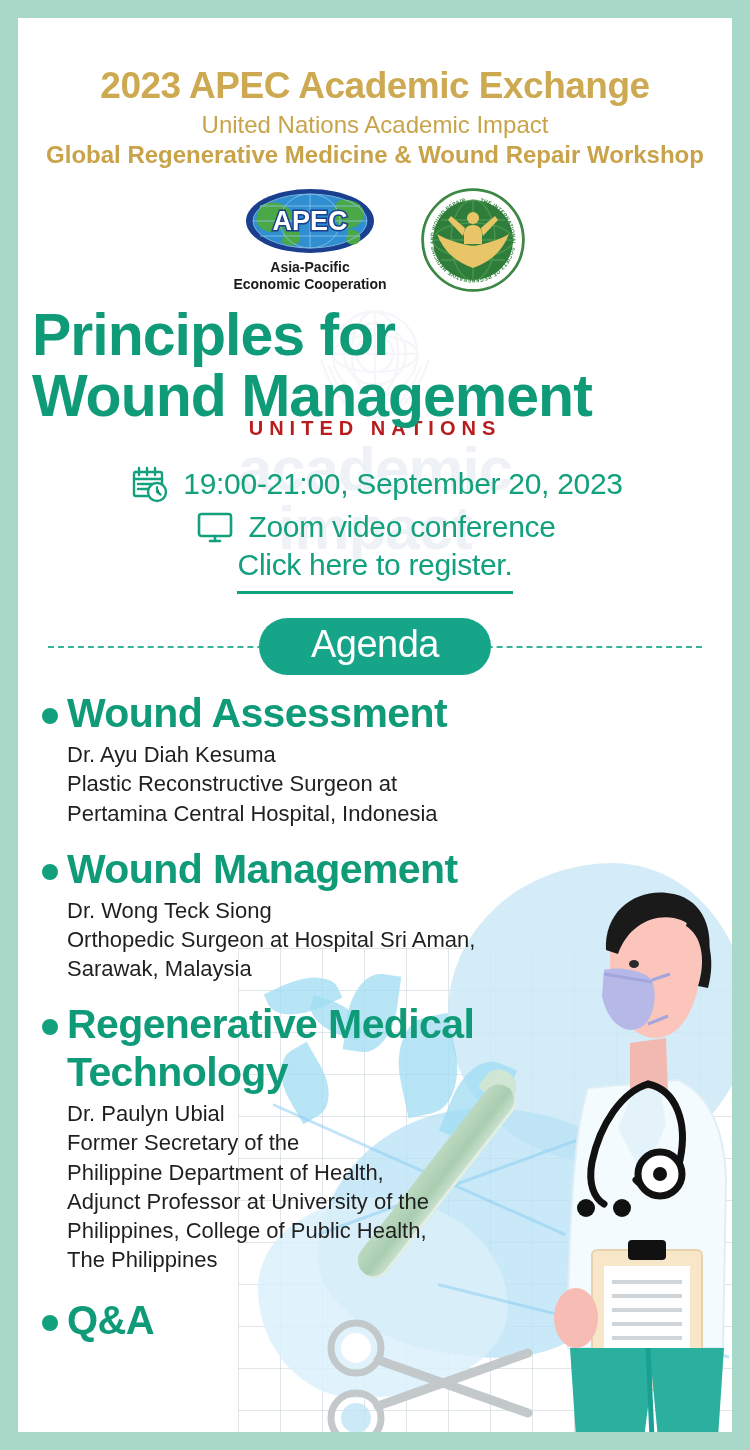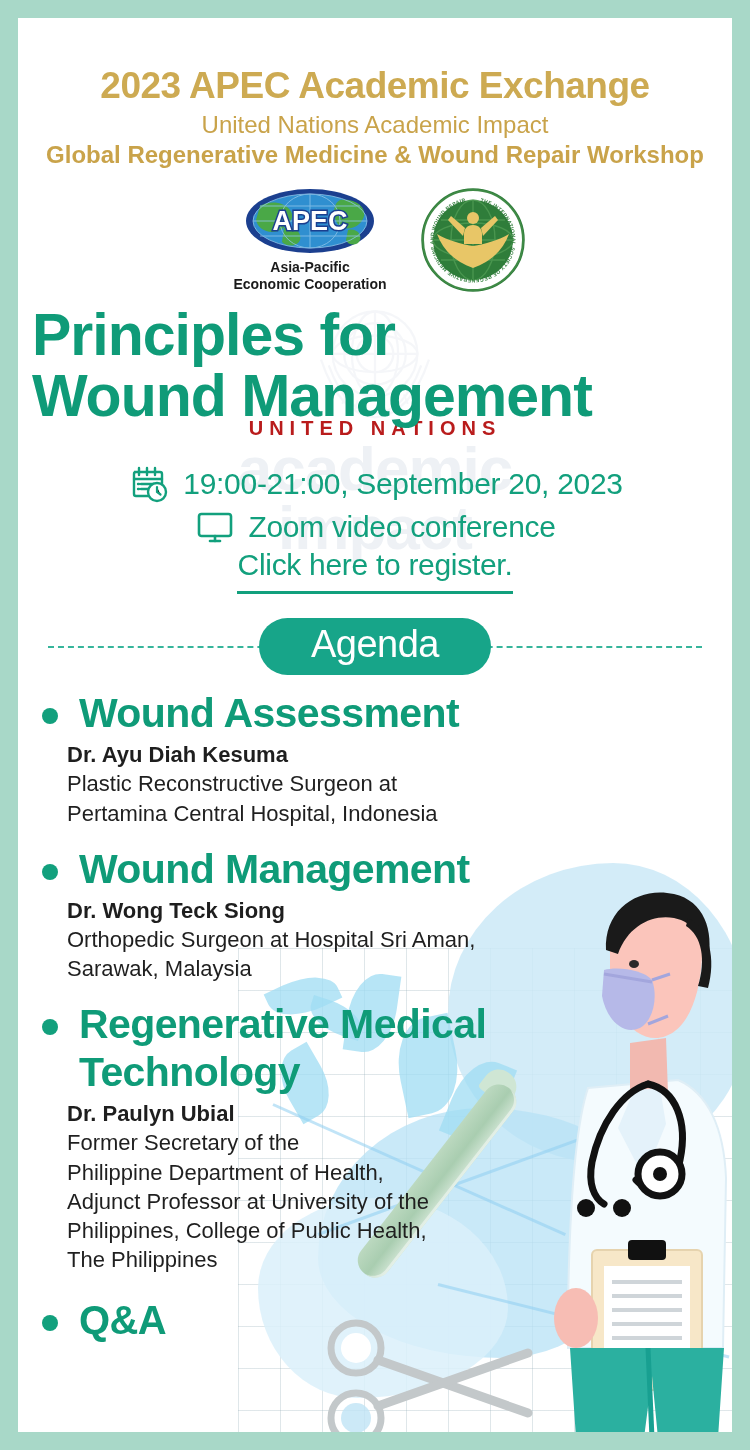--- a/index.html
+++ b/index.html
@@ -144,31 +144,31 @@
   }
   .agenda-pill {
     position:relative; z-index:2; background:#17a589; color:#ffffff;
     font-size:38px; font-weight:400; padding:5px 52px 9px; border-radius:34px;
     letter-spacing:-.5px; line-height:1.15;
   }
 
   
   .agenda-list { margin-top:14px; padding-left:10px; }
   .item { margin-bottom:18px; }
-  .item-head { display:flex; align-items:flex-start; gap:21px; }
+  .item-head { display:flex; align-items:flex-start; gap:9px; }
   .bullet {
     width:16px; height:16px; border-radius:50%; background:#12a07d;
     flex:0 0 16px; margin-top:18px;
   }
   .item-title {
     color:#0f9b78; font-weight:700; font-size:41px; line-height:1.17; letter-spacing:-.6px;
     max-width:520px;
   }
   .item-body { padding-left:25px; margin-top:2px; }
-  .speaker { font-size:22px; font-weight:700; color:#1e1e1e; line-height:1.32; }
+  .speaker { font-size:22px; font-weight:400; color:#1e1e1e; line-height:1.32; }
   .affil { font-size:22px; color:#1f1f1f; line-height:1.33; }
   .item.qa .item-title { font-size:40px; }
   .item.qa { margin-top:22px; }
 </style>
 </head>
 <body>
 
 <div class="poster">
 
   <div class="bg-art">

